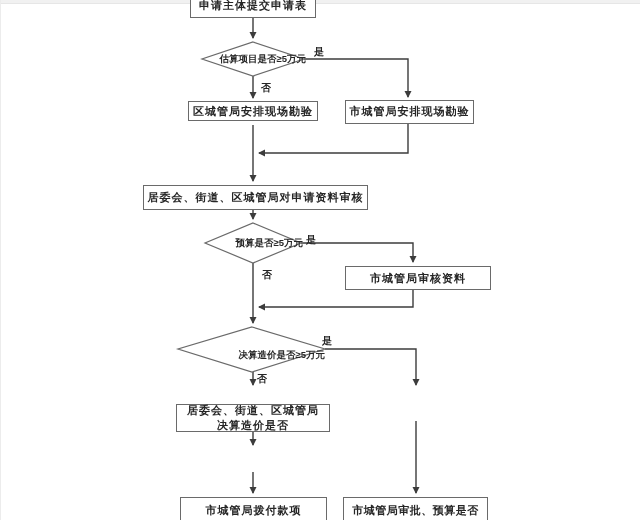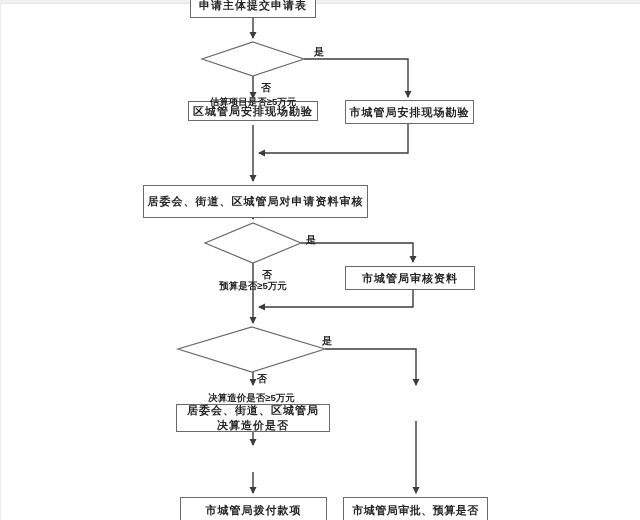--- a/index.html
+++ b/index.html
@@ -36,24 +36,23 @@
     z-index:2;
     white-space:nowrap;
   }
   .node span{display:block;}
   .diamond-text{
     position:absolute;
     color:#262626;
     font-weight:bold;
     font-size:9.5px;
     letter-spacing:0px;
-    text-align:center;
+    text-align:right;
     z-index:3;
     white-space:nowrap;
-    margin-top:43px;
   }
   .branch-label{
     position:absolute;
     color:#262626;
     font-weight:bold;
     font-size:10px;
     z-index:3;
   }
 </style>
 </head>
@@ -93,29 +92,29 @@
   </svg>
 
   <div class="node" style="left:190px;top:-7px;width:126px;height:25px;">
     <span>申请主体提交申请表</span>
   </div>
 
   <div class="node" style="left:188px;top:101px;width:130px;height:20px;">
     <span>区城管局安排现场勘验</span>
   </div>
 
-  <div class="node" style="left:345px;top:100px;width:129px;height:24px;">
+  <div class="node" style="left:345px;top:100px;width:129px;height:24px;font-family:Liberation Mono, monospace;">
     <span>市城管局安排现场勘验</span>
   </div>
 
-  <div class="node" style="left:143px;top:185px;width:225px;height:33px;">
+  <div class="node" style="left:143px;top:185px;width:225px;height:25px;">
     <span>居委会、街道、区城管局对申请资料审核</span>
   </div>
 
-  <div class="node" style="left:345px;top:266px;width:130px;height:24px;">
+  <div class="node" style="left:345px;top:266px;width:146px;height:24px;">
     <span>市城管局审核资料</span>
   </div>
 
   <div class="node" style="left:176px;top:404px;width:154px;height:28px;">
     <span>居委会、街道、区城管局</span>
     <span>决算造价是否</span>
   </div>
 
 
 

